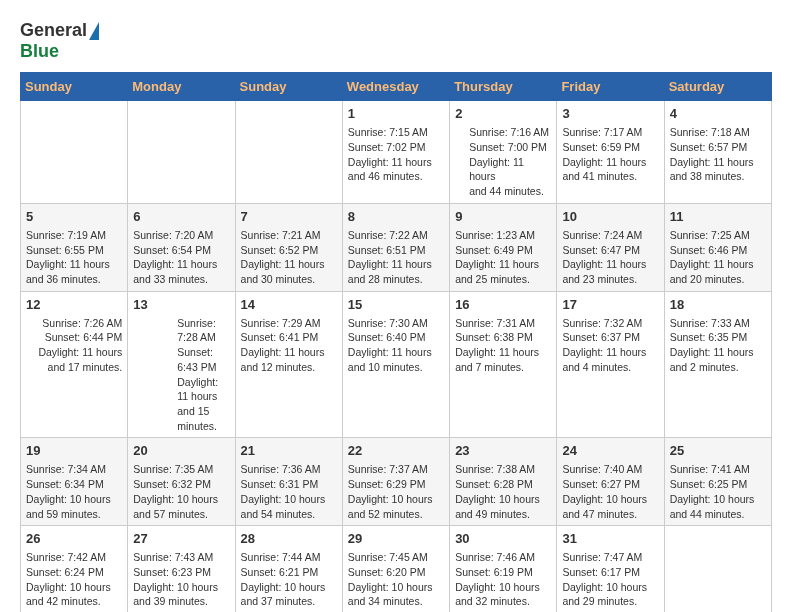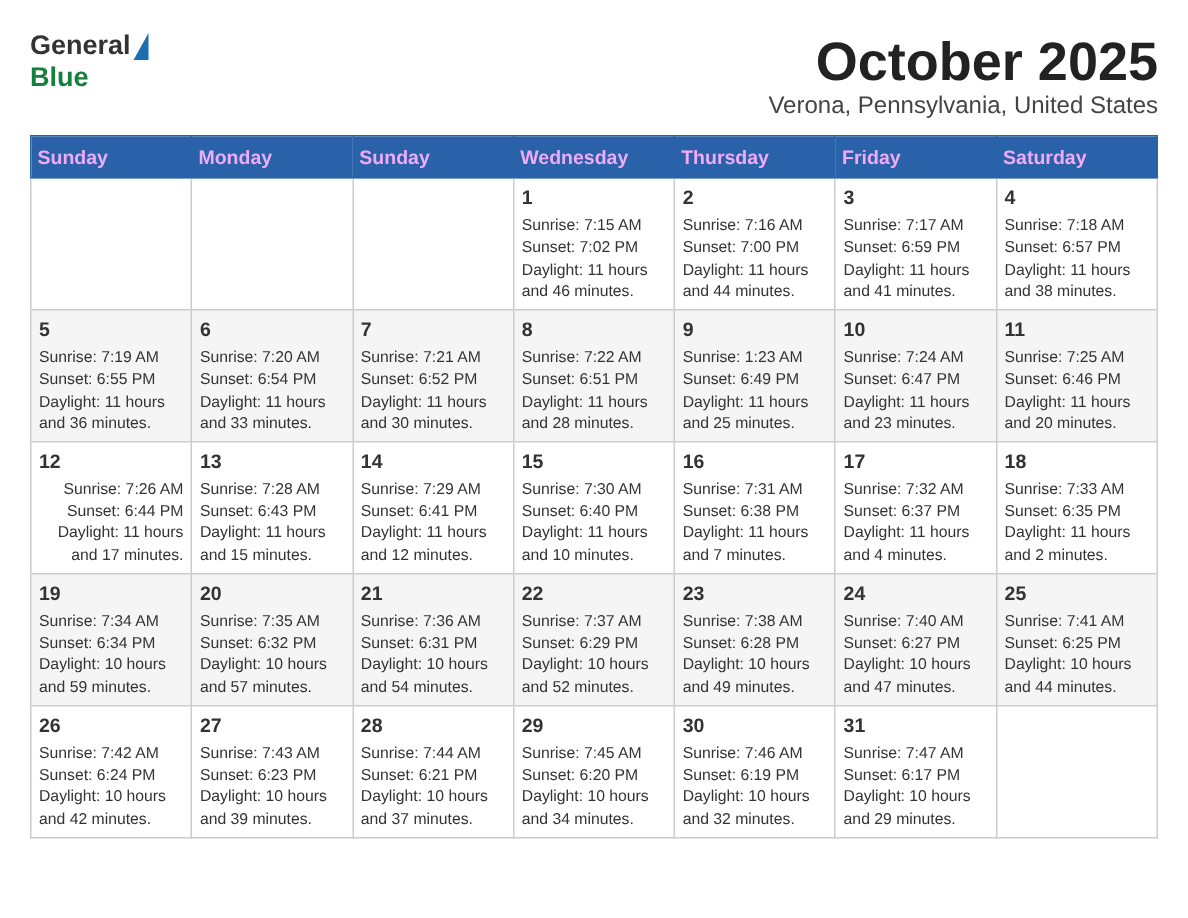--- a/index.html
+++ b/index.html
@@ -55,21 +55,21 @@
       font-size: 16px;
       color: #444;
     }
     table {
       width: 100%;
       border-collapse: collapse;
       font-size: 11px;
     }
     thead tr th {
       background-color: #2962a8;
-      color: #f0abfc;
+      color: #fdba74;
       padding: 6px 4px;
       text-align: left;
       font-size: 13px;
       font-weight: bold;
       border: 1px solid #2962a8;
     }
     tbody tr td {
       border: 1px solid #ccc;
       vertical-align: top;
       padding: 4px 5px;
@@ -99,24 +99,20 @@
 </head>
 <body>
 
 <div class="header">
   <div class="logo">
     <div class="logo-top">
       <span class="logo-general">General</span>
       <div class="logo-triangle"></div>
     </div>
     <span class="logo-sub">Blue</span>
-  </div>
-  <div class="title-block">
-    <div class="month-title">October 2025</div>
-    <div class="location-title">Verona, Pennsylvania, United States</div>
   </div>
 </div>
 
 <table>
   <thead>
     <tr>
     <th>Sunday</th>
         <th>Monday</th>
         <th>Sunday</th>
         <th>Wednesday</th>
@@ -132,21 +128,21 @@
         <td></td>
         <td>
           <span class="day-number">1</span>
           <div class="cell-content" style="white-space: pre-line;">Sunrise: 7:15 AM
 Sunset: 7:02 PM
 Daylight: 11 hours
 and 46 minutes.</div>
         </td>
         <td>
           <span class="day-number">2</span>
-          <div class="cell-content" style="white-space: pre-line;">Sunrise: 7:16 AM
+          <div class="cell-content" style="white-space: pre-line; margin-left: 14px;">Sunrise: 7:16 AM
 Sunset: 7:00 PM
 Daylight: 11 hours
 and 44 minutes.</div>
         </td>
         <td>
           <span class="day-number">3</span>
           <div class="cell-content" style="white-space: pre-line;">Sunrise: 7:17 AM
 Sunset: 6:59 PM
 Daylight: 11 hours
 and 41 minutes.</div>
@@ -213,21 +209,21 @@
       <tr>
         <td>
           <span class="day-number">12</span>
           <div class="cell-content" style="white-space: pre-line; text-align: right;">Sunrise: 7:26 AM
 Sunset: 6:44 PM
 Daylight: 11 hours
 and 17 minutes.</div>
         </td>
         <td>
           <span class="day-number">13</span>
-          <div class="cell-content" style="white-space: pre-line;">Sunrise: 7:28 AM
+          <div class="cell-content" style="white-space: pre-line; margin-left: 44px;">Sunrise: 7:28 AM
 Sunset: 6:43 PM
 Daylight: 11 hours
 and 15 minutes.</div>
         </td>
         <td>
           <span class="day-number">14</span>
           <div class="cell-content" style="white-space: pre-line;">Sunrise: 7:29 AM
 Sunset: 6:41 PM
 Daylight: 11 hours
 and 12 minutes.</div>

